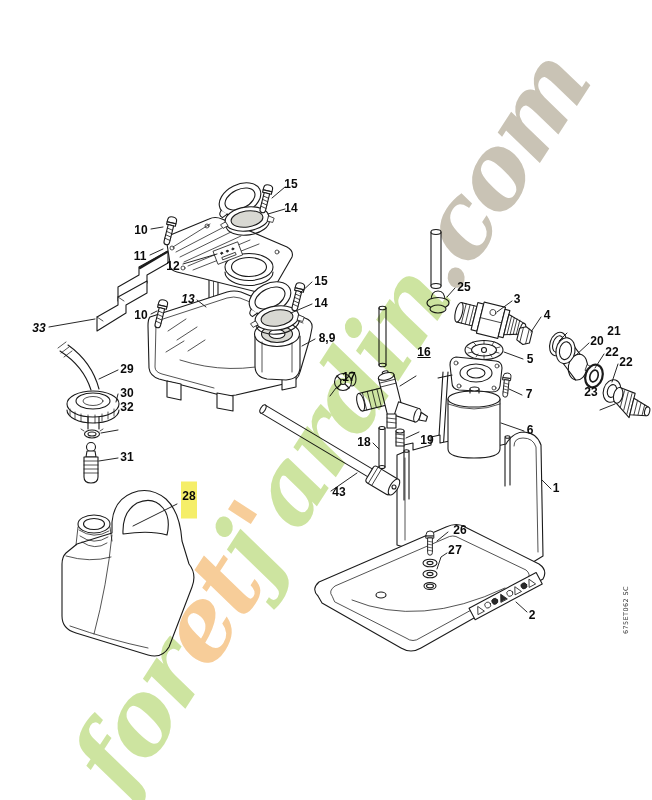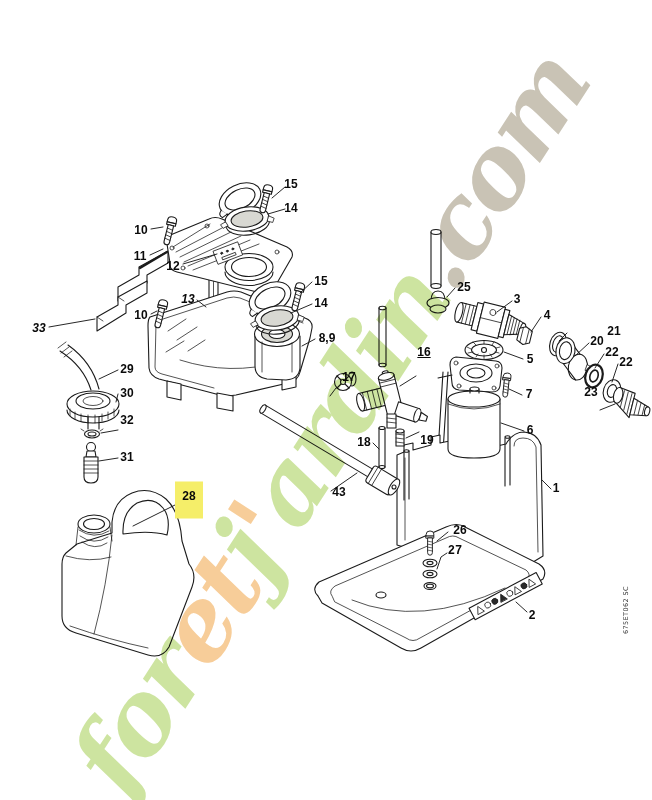--- a/index.html
+++ b/index.html
@@ -10,21 +10,21 @@
       stroke:#1b1b1b;stroke-width:1.1;fill:none;stroke-linecap:round;stroke-linejoin:round;}
   #lineart .w{fill:#ffffff;}
   #lineart .mesh{fill:#d8d8d2;}
   #lineart .dk{fill:#2a2a2a;}
   #lineart .thin{stroke-width:.75;}
   #lineart .thick{stroke-width:2.2;}
   #lineart .leader{stroke-width:.95;fill:none;}
   #labels-layer{position:absolute;left:0;top:0;width:100%;height:100%;z-index:2;}
   .part-label{position:absolute;transform:translate(-50%,-50%);font-weight:bold;
       font-size:12px;color:#0a0a0a;white-space:nowrap;cursor:pointer;}
-  .part-label.highlight{width:28px;height:37px;display:flex;justify-content:center;
+  .part-label.highlight{width:16px;height:37px;display:flex;justify-content:center;
       align-items:flex-start;padding-top:7px;box-sizing:border-box;}
   #watermark{position:absolute;left:-150px;top:352px;width:960px;height:140px;z-index:3;
       transform:rotate(-57deg);transform-origin:center center;text-align:center;
       font-family:"DejaVu Serif",serif;font-style:italic;font-weight:bold;
       font-size:100px;line-height:140px;letter-spacing:-3px;white-space:nowrap;
       mix-blend-mode:multiply;pointer-events:none;}
   #doc-code{position:absolute;left:622px;top:586px;z-index:2;writing-mode:vertical-rl;
       transform:rotate(180deg);font-size:6.5px;letter-spacing:.4px;color:#333;
       font-family:"DejaVu Sans",sans-serif;}
 </style>
@@ -340,21 +340,21 @@
       <div class="part-label" style="left: 140px; top: 256px;">11</div>
       <div class="part-label" style="left: 173px; top: 266px;">12</div>
       <div class="part-label" style="left: 188px; top: 299px; font-style: italic;">13</div>
       <div class="part-label" style="left: 141px; top: 315px;">10</div>
       <div class="part-label" style="left: 321px; top: 281px;">15</div>
       <div class="part-label" style="left: 321px; top: 303px;">14</div>
       <div class="part-label" style="left: 327px; top: 338px; text-align: right;">8,9</div>
       <div class="part-label" style="left: 39px; top: 328px; font-style: italic;">33</div>
       <div class="part-label" style="left: 127px; top: 369px;">29</div>
       <div class="part-label" style="left: 127px; top: 393px;">30</div>
-      <div class="part-label" style="left: 127px; top: 420px;">32</div>
+      <div class="part-label" style="left: 127px; top: 407px;">32</div>
       <div class="part-label" style="left: 127px; top: 457px;">31</div>
       <div class="part-label" style="left: 464px; top: 287px;">25</div>
       <div class="part-label" style="left: 517px; top: 299px;">3</div>
       <div class="part-label" style="left: 547px; top: 315px;">4</div>
       <div class="part-label" style="left: 574px; top: 331px; margin-left: 40px;">21</div>
       <div class="part-label" style="left: 597px; top: 341px;">20</div>
       <div class="part-label" style="left: 612px; top: 352px;">22</div>
       <div class="part-label" style="left: 626px; top: 362px;">22</div>
       <div class="part-label" style="left: 530px; top: 359px;">5</div>
       <div class="part-label" style="left: 529px; top: 394px;">7</div>

